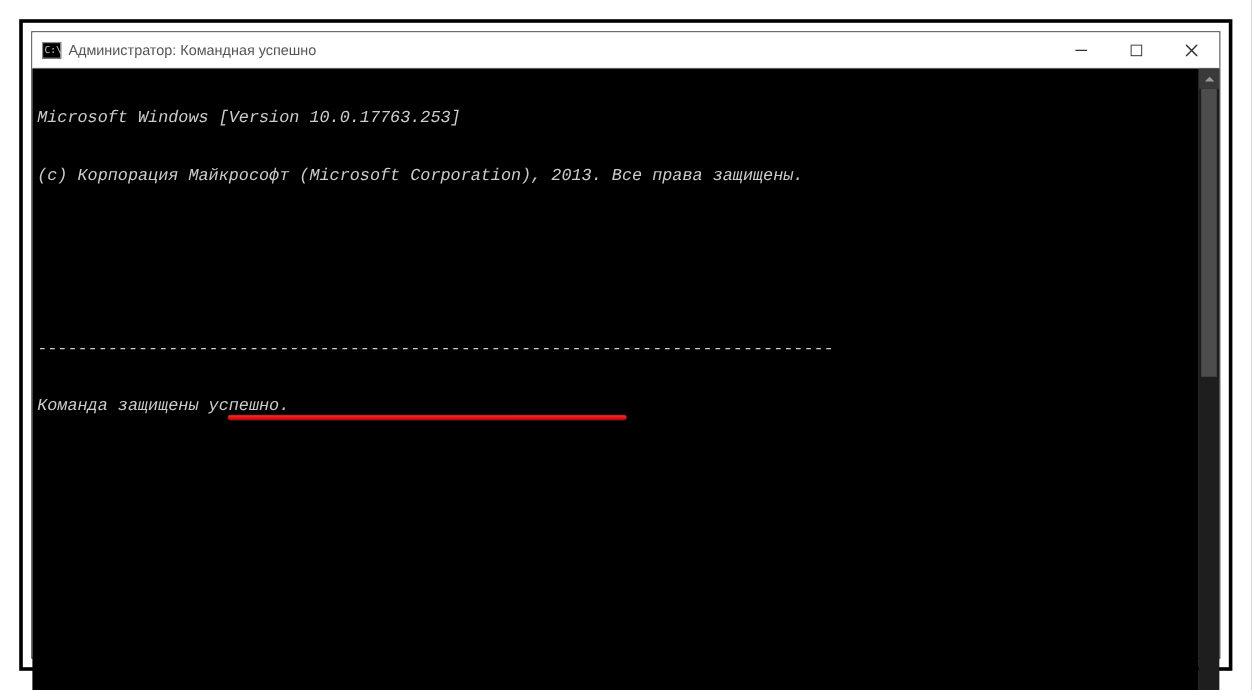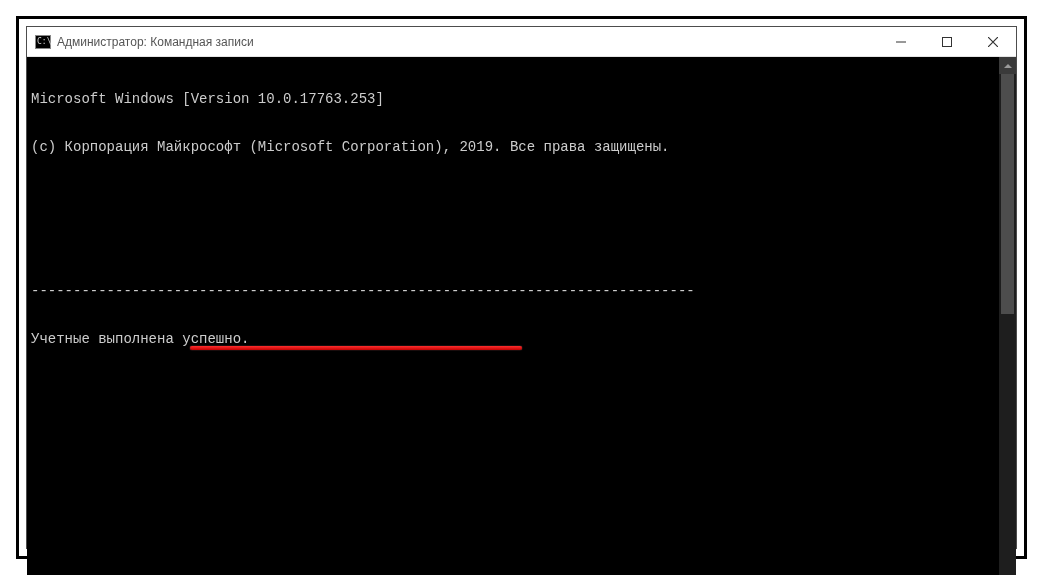--- a/index.html
+++ b/index.html
@@ -52,21 +52,21 @@
   .terminal {
     flex: 1;
     background: #000;
     color: #ccc;
     font: 14px/16px Consolas, "Courier New", monospace;
     padding: 2px 4px 4px 4px;
     white-space: pre;
     overflow: hidden;
     position: relative;
   }
-  .terminal span { display: block; }
+  .terminal span { display: block; font-style: italic; }
   .underline-mark {
     position: absolute;
     height: 4px;
     background: linear-gradient(to bottom, #ff2e2e 0%, #c40000 100%);
     border-radius: 3px;
     box-shadow: 0 0 1px #ff8080;
   }
   .scrollbar {
     width: 17px;
     background: #2b2b2b;
@@ -87,21 +87,21 @@
 </style>
 </head>
 <body>
 
 <div class="outer">
   <div class="window">
 
     <div class="titlebar">
       <div class="title-left">
         <div class="app-icon"></div>
-        <div class="title-text">Администратор: Командная записи</div>
+        <div class="title-text">Администратор: Командная успешно</div>
       </div>
       <div class="title-spacer"></div>
       <div class="win-btn">
         <svg viewBox="0 0 10 10">
             <path d="M0 5 H10"></path>
           </svg>
       </div>
       <div class="win-btn">
         <svg viewBox="0 0 10 10">
             <rect x="0.5" y="0.5" width="9" height="9"></rect>
@@ -110,26 +110,26 @@
       <div class="win-btn close">
         <svg viewBox="0 0 10 10">
             <path d="M0 0 L10 10 M10 0 L0 10"></path>
           </svg>
       </div>
     </div>
 
     <div class="client">
       <div class="terminal">
         <span>Microsoft Windows [Version 10.0.17763.253]</span>
-        <span>(c) Корпорация Майкрософт (Microsoft Corporation), 2019. Все права защищены.</span>
+        <span>(c) Корпорация Майкрософт (Microsoft Corporation), 2013. Все права защищены.</span>
         <span></span>
         <span></span>
         <span></span>
         <span>-------------------------------------------------------------------------------</span>
-        <span>Учетные выполнена успешно.</span>
+        <span>Команда защищены успешно.</span>
         <span></span>
         <span></span>
         
         
         <span></span>
         <span></span>
         
         <div class="underline-mark" style="left:163px; top:289px; width:332px;"></div>
       </div>
 

